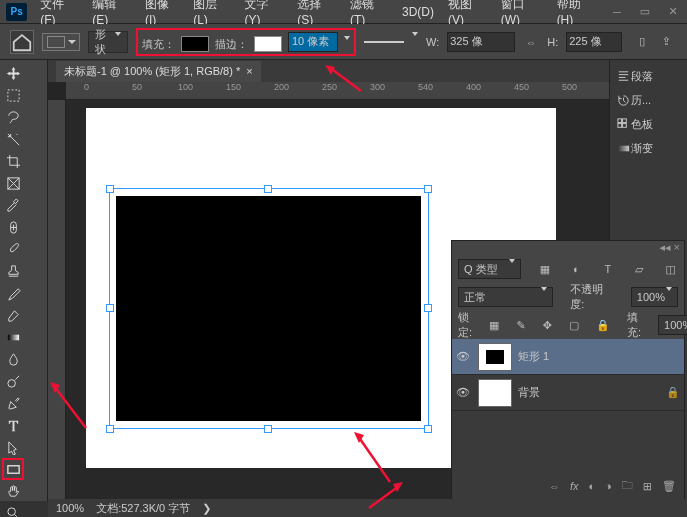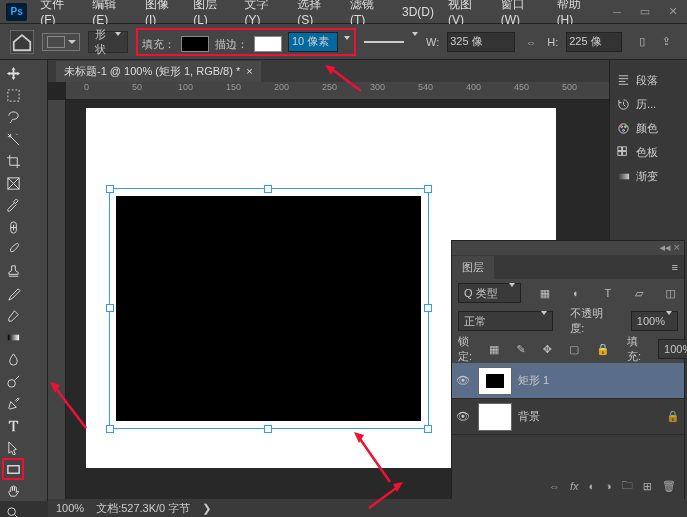--- a/index.html
+++ b/index.html
@@ -33,21 +33,21 @@
 .tab{background:#484848;padding:3px 8px;color:#ddd;font-size:11px;display:flex;align-items:center;gap:6px}
 .ruler-h{height:18px;background:#444;margin-left:18px;position:relative;overflow:hidden;border-bottom:1px solid #222}
 .ruler-v{width:18px;background:#444;position:absolute;left:0;top:40px;bottom:0;border-right:1px solid #222}
 .tick{position:absolute;color:#999;font-size:9px}
 .canvas-area{flex:1;background:#282828;position:relative;margin-left:18px;overflow:hidden}
 .artboard{position:absolute;left:20px;top:8px;width:470px;height:360px;background:#fff}
 .shape-sel-box{position:absolute;left:30px;top:88px;width:305px;height:225px;background:#000}
 .handle{width:8px;height:8px;background:#fff;border:1px solid #39f;position:absolute}
 .sel-outline{position:absolute;border:1px solid #39f}
 .panels{width:78px;background:#383838;border-left:1px solid #222;padding:4px 2px}
-.prow{height:24px;display:flex;align-items:flex-end;gap:5px;padding:0 4px;color:#ccc}
+.prow{height:24px;display:flex;align-items:center;padding:0 4px;color:#ccc}
 .prow svg{width:15px;height:15px}
 .layers{position:absolute;right:2px;top:240px;width:234px;height:260px;background:#454545;border:1px solid #222;display:flex;flex-direction:column}
 .ly-tab{height:24px;background:#383838;display:flex;align-items:center}
 .ly-tab-a{background:#454545;padding:4px 10px}
 .ly-row{display:flex;align-items:center;gap:17px;padding:4px 6px;height:28px}
 .ly-sel{width:68px;height:20px;background:#3a3a3a;border:1px solid #222;display:flex;align-items:center;padding:0 5px;justify-content:space-between}
 .ly-list{flex:1;background:#3a3a3a;overflow:auto}
 .ly-item{height:36px;display:flex;align-items:center;gap:6px;padding:0 4px;border-bottom:1px solid #2a2a2a}
 .ly-item.active{background:#5a6e8a}
 .eye{width:16px}
@@ -286,29 +286,20 @@
         <span>段落</span>
       </div>
     <div class="prow">
         <svg viewBox="0 0 16 16" fill="none" stroke="#ccc">
           <path d="M8 3a5 5 0 11-4 2M3 3v3h3M8 5v3l2 2"></path>
         </svg>
         <span>历...</span>
       </div>
     <div class="prow">
         <svg viewBox="0 0 16 16" fill="none" stroke="#ccc">
-          <circle cx="8" cy="8" r="5"></circle>
-          <circle cx="6" cy="6" r="1" fill="#e33"></circle>
-          <circle cx="10" cy="6" r="1" fill="#3e3"></circle>
-          <circle cx="8" cy="10" r="1" fill="#33e"></circle>
-        </svg>
-        <span>颜色</span>
-      </div>
-    <div class="prow">
-        <svg viewBox="0 0 16 16" fill="none" stroke="#ccc">
           <rect x="2" y="2" width="4" height="4"></rect>
           <rect x="7" y="2" width="4" height="4"></rect>
           <rect x="2" y="7" width="4" height="4"></rect>
           <rect x="7" y="7" width="4" height="4"></rect>
         </svg>
         <span>色板</span>
       </div>
     <div class="prow">
         <svg viewBox="0 0 16 16">
           <rect x="2" y="5" width="12" height="6" fill="url(#g2)"></rect>
@@ -319,24 +310,20 @@
             </linearGradient>
           </defs>
         </svg>
         <span>渐变</span>
       </div>
   </div>
 </div>
 
 <div class="layers">
   <div style="height:14px;display:flex;justify-content:flex-end;padding:0 4px;color:#999"><span>◂◂</span>&nbsp;<span>×</span></div>
-  <div class="ly-tab">
-      <div class="ly-tab-a">图层</div>
-      <span style="margin-left:auto;padding:0 6px">≡</span>
-    </div>
   <div class="ly-row">
     <div class="ly-sel">
         <span>Q <span>类型</span></span>
         <span class="sdown"></span>
       </div>
     <span class="icon-sm">▦</span>
     <span class="icon-sm">◐</span>
     <span class="icon-sm">T</span>
     <span class="icon-sm">▱</span>
     <span class="icon-sm">◫</span>

